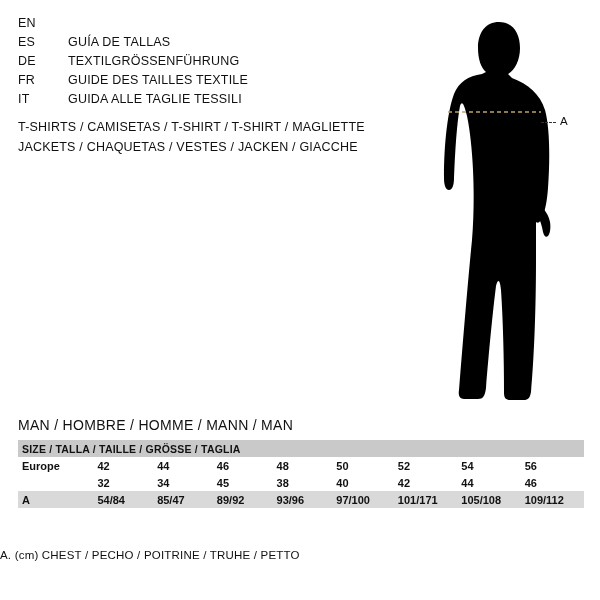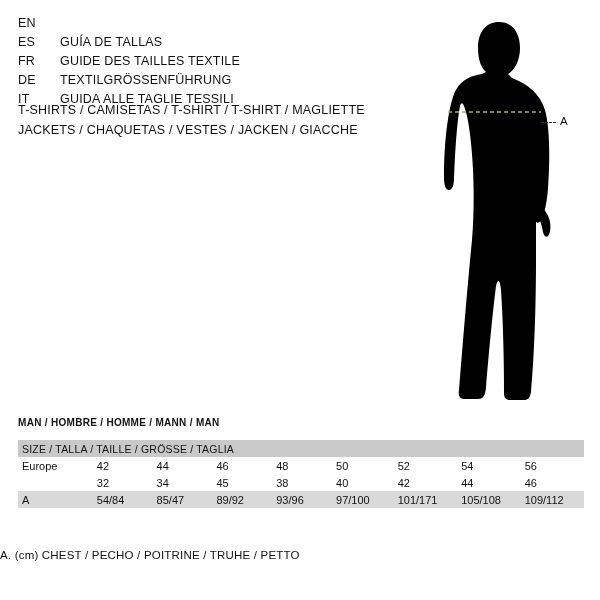--- a/index.html
+++ b/index.html
@@ -27,36 +27,37 @@
     left: 18px;
     top: 16px;
     width: 400px;
   }
   .lang-row {
     display: flex;
     align-items: baseline;
     height: 19px;
     font-size: 12.5px;
     letter-spacing: 0.2px;
+    gap: 8px;
   }
   .lang-code {
     width: 42px;
     flex: 0 0 42px;
     color: #111;
   }
   .lang-text {
     color: #111;
     white-space: nowrap;
   }
 
   
   .cat-block {
     position: absolute;
     left: 18px;
-    top: 103px;
+    top: 120px;
     width: 420px;
   }
   .cat-line {
     font-size: 12.5px;
     height: 20px;
     letter-spacing: 0.2px;
     color: #111;
     white-space: nowrap;
   }
 
@@ -84,22 +85,22 @@
     top: 112px;
     width: 15px;
     border-top: 1px dashed #333;
   }
 
   
   .man-heading {
     position: absolute;
     left: 18px;
     top: 417px;
-    font-size: 10px;
-    font-weight: bold;
+    font-size: 14px;
+    font-weight: normal;
     letter-spacing: 0.3px;
     color: #111;
   }
 
   
   .table-wrap {
     position: absolute;
     left: 18px;
     top: 440px;
     width: 566px;
@@ -107,21 +108,21 @@
   table.size-table {
     border-collapse: collapse;
     width: 566px;
     font-size: 11px;
     color: #111;
   }
   table.size-table td, table.size-table th {
     text-align: left;
     padding: 0 0 0 4px;
     height: 17px;
-    font-weight: normal;
+    font-weight: bold;
     vertical-align: middle;
     white-space: nowrap;
   }
   tr.header-row td {
     background: #c9c9c9;
     font-size: 10.5px;
     letter-spacing: 0.2px;
   }
   tr.row-shade td {
     background: #d9d9d9;
@@ -153,26 +154,26 @@
 
   <div class="lang-block">
     <div class="lang-row">
       <span class="lang-code">EN</span>
     </div>
     <div class="lang-row">
       <span class="lang-code">ES</span>
       <span class="lang-text">GUÍA DE TALLAS</span>
     </div>
     <div class="lang-row">
+      <span class="lang-code">DE</span>
+      <span class="lang-text">TEXTILGRÖSSENFÜHRUNG</span>
+    </div>
+    <div class="lang-row">
       <span class="lang-code">FR</span>
       <span class="lang-text">GUIDE DES TAILLES TEXTILE</span>
-    </div>
-    <div class="lang-row">
-      <span class="lang-code">DE</span>
-      <span class="lang-text">TEXTILGRÖSSENFÜHRUNG</span>
     </div>
     <div class="lang-row">
       <span class="lang-code">IT</span>
       <span class="lang-text">GUIDA ALLE TAGLIE TESSILI</span>
     </div>
   </div>
 
   <div class="cat-block">
     <div class="cat-line">T-SHIRTS / CAMISETAS / T-SHIRT / T-SHIRT / MAGLIETTE</div>
     <div class="cat-line">JACKETS / CHAQUETAS / VESTES / JACKEN / GIACCHE</div>

